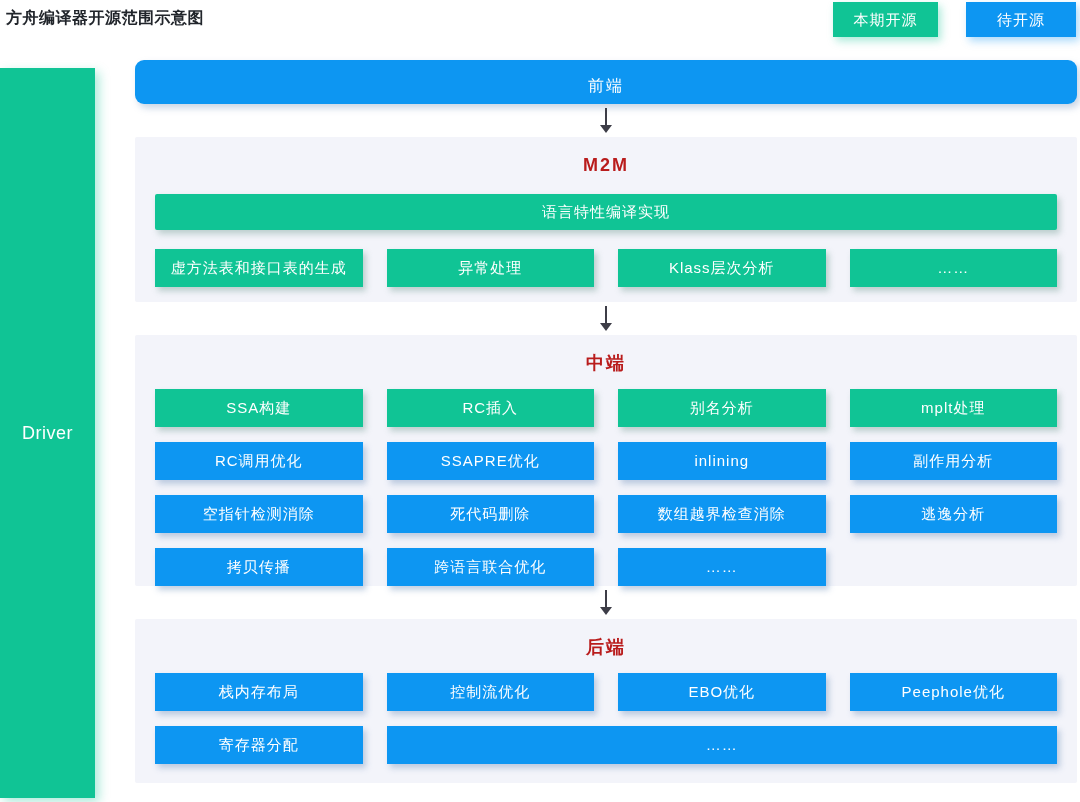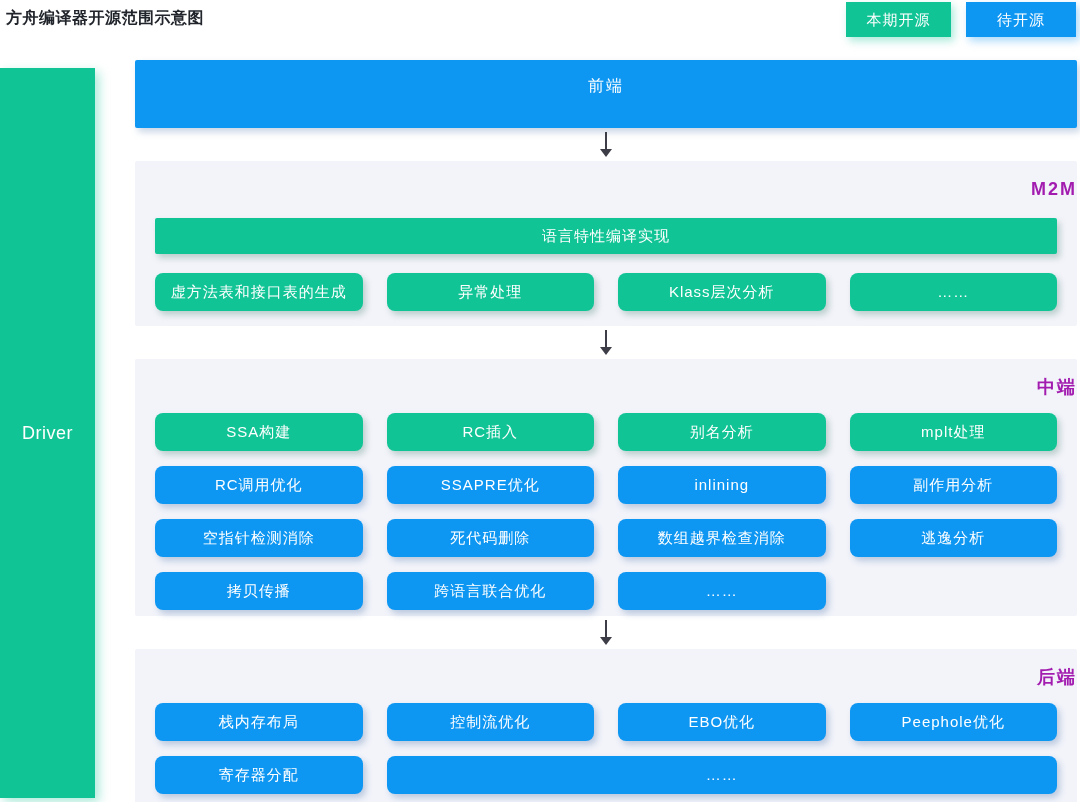--- a/index.html
+++ b/index.html
@@ -8,77 +8,77 @@
     width:1080px;height:802px;
     background:#ffffff;
     font-family:"Liberation Sans","DejaVu Sans",sans-serif;
     overflow:hidden;
   }
   .page-title{
     position:absolute;left:6px;top:8px;
     font-size:16px;font-weight:bold;color:#21252b;
     letter-spacing:0.5px;
   }
-  .legend{position:absolute;top:2px;right:4px;display:flex;gap:15px;}
+  .legend{position:absolute;top:2px;right:4px;display:flex;gap:28px;}
   .chip{
     height:35px;line-height:35px;text-align:center;
     color:#ffffff;font-size:15px;letter-spacing:1px;
   }
   .chip.open{width:105px;background:#10C495;box-shadow:3px 4px 8px rgba(16,196,149,0.35);}
   .chip.pending{width:110px;background:#0D96F2;box-shadow:3px 4px 8px rgba(13,150,242,0.35);}
 
   .driver{
     position:absolute;left:0;top:68px;width:95px;height:730px;
     background:#10C495;
     box-shadow:4px 4px 10px rgba(16,196,149,0.35);
     display:flex;align-items:center;justify-content:center;
     color:#ffffff;font-size:18px;font-weight:500;letter-spacing:0.5px;
   }
 
   .main{position:absolute;left:135px;top:60px;width:942px;}
 
   .frontend-bar{
-    height:68px;line-height:52px;text-align:center;
+    height:44px;line-height:52px;text-align:center;
     background:#0D96F2;color:#ffffff;
     font-size:16px;font-weight:500;letter-spacing:2px;
     box-shadow:3px 4px 7px rgba(120,150,190,0.40);
-    border-radius:2px;
+    border-radius:9px;
   }
 
   .arrow{height:33px;display:flex;flex-direction:column;align-items:center;justify-content:center;}
   .arrow .shaft{width:2px;height:17px;background:#3d3d47;}
   .arrow .head{width:0;height:0;border-left:6px solid transparent;border-right:6px solid transparent;border-top:8px solid #3d3d47;}
 
   .panel{
     background:#F3F4FA;border-radius:2px;
     padding:14px 0 15px 0;
   }
-  .panel.mid{padding-bottom:6px;}
+  .panel.mid{padding-bottom:0;}
   .panel.back{padding-bottom:19px;}
   .section-title{
-    margin:0 0 15px 0;text-align:right;
-    font-size:18px;font-weight:600;color:#a21caf;
+    margin:0 0 15px 0;text-align:center;
+    font-size:18px;font-weight:600;color:#b91c1c;
     letter-spacing:2px;line-height:28px;
   }
   .panel.mid .section-title,.panel.back .section-title{margin-bottom:12px;}
 
   .wide-bar{
     margin:0 20px 19px 20px;height:36px;line-height:36px;
     text-align:center;color:#ffffff;font-size:15px;letter-spacing:1px;
     border-radius:2px;
   }
   .grid{
     margin:0 20px;
     display:grid;grid-template-columns:repeat(4,1fr);
     gap:15px 24px;
   }
   .box{
     height:38px;line-height:38px;text-align:center;
     color:#ffffff;font-size:15px;letter-spacing:1px;
-    border-radius:8px;white-space:nowrap;
+    border-radius:0;white-space:nowrap;
   }
   .box.span3{grid-column:2 / span 3;}
   .green{background:#10C495;box-shadow:3px 4px 6px rgba(120,160,150,0.45);}
   .blue{background:#0D96F2;box-shadow:3px 4px 6px rgba(120,150,190,0.45);}
 </style>
 </head>
 <body>
 
 <div class="page">
 

